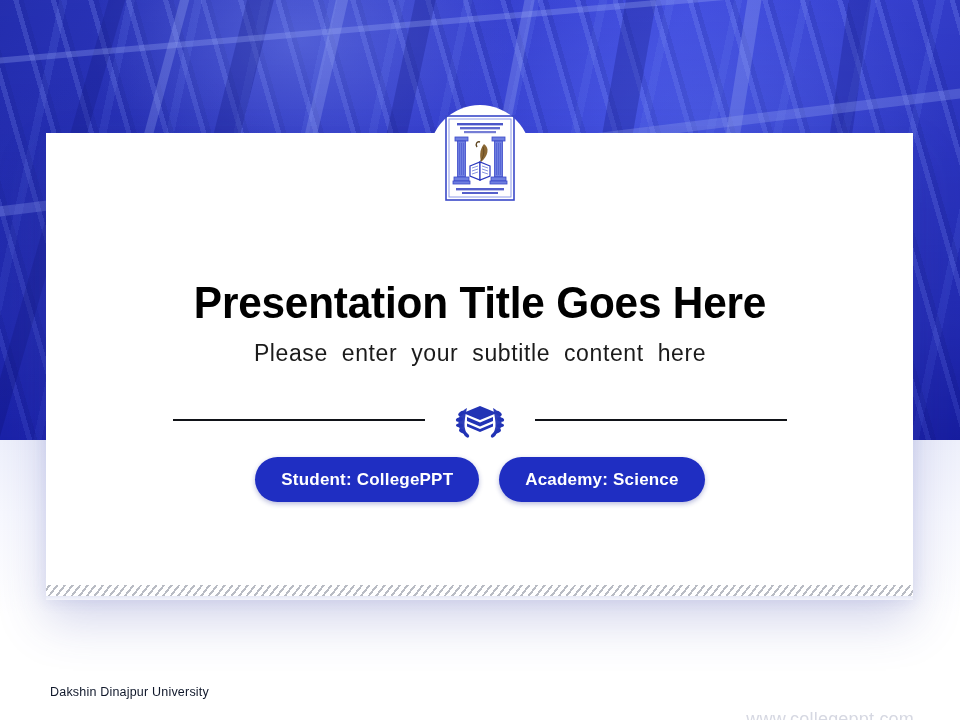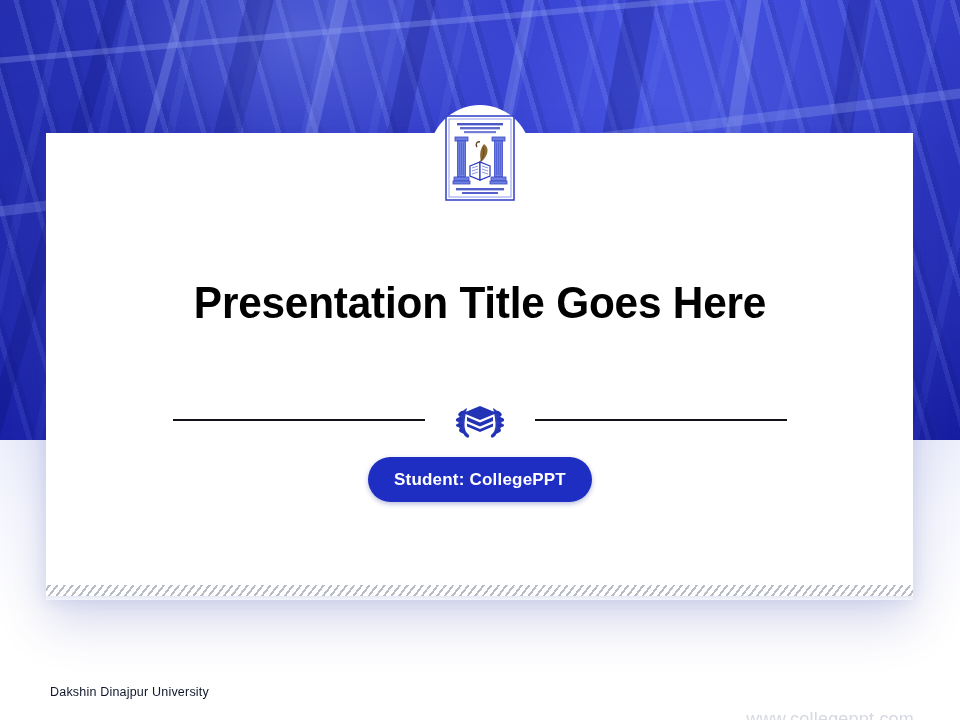--- a/index.html
+++ b/index.html
@@ -254,20 +254,21 @@
       <path d="M33 33 C31 30 33 27 36 28" stroke="#5c431f" stroke-width="1.4" fill="none"></path>
 
       <g fill="#2b38bf" opacity=".8">
         <rect x="12" y="74" width="48" height="2.4"></rect>
         <rect x="18" y="78" width="36" height="2"></rect>
       </g>
     </svg>
   </div>
 
   <div class="title">Presentation Title Goes Here</div>
+  <div class="subtitle">Please  enter  your  subtitle  content  here</div>
 
   <div class="divider">
     <div class="rule left"></div>
     <div class="cap-emblem">
       <svg viewBox="0 0 54 42" width="54" height="42" aria-hidden="true">
 
         <g fill="#2233b5">
           <path d="M14 9 C8 12 5 18 5.5 25 C6 31 10 36 16 38 C13 34 11 29 11.5 24 C12 18 13 13 14 9 Z" opacity=".95"></path>
           <ellipse cx="8.2" cy="14.5" rx="3.4" ry="1.9" transform="rotate(-38 8.2 14.5)"></ellipse>
           <ellipse cx="6.4" cy="20.5" rx="3.6" ry="2" transform="rotate(-18 6.4 20.5)"></ellipse>
@@ -288,18 +289,19 @@
         <path d="M27 7 L44 14 L27 21 L10 14 Z" fill="#2233b5"></path>
         <path d="M14 18 L27 23.5 L40 18 L40 22 L27 27.5 L14 22 Z" fill="#2233b5"></path>
         <path d="M14 24.5 L27 30 L40 24.5 L40 27.5 L27 33 L14 27.5 Z" fill="#2233b5"></path>
       </svg>
     </div>
     <div class="rule right"></div>
   </div>
 
   <div class="pills">
     <button class="pill">Student: CollegePPT</button>
+    <button class="pill">Academy: Science</button>
   </div>
 
   <div class="footer-left">Dakshin Dinajpur University</div>
   <div class="footer-right">www.collegeppt.com</div>
 
 </div>
 
 </body></html>

